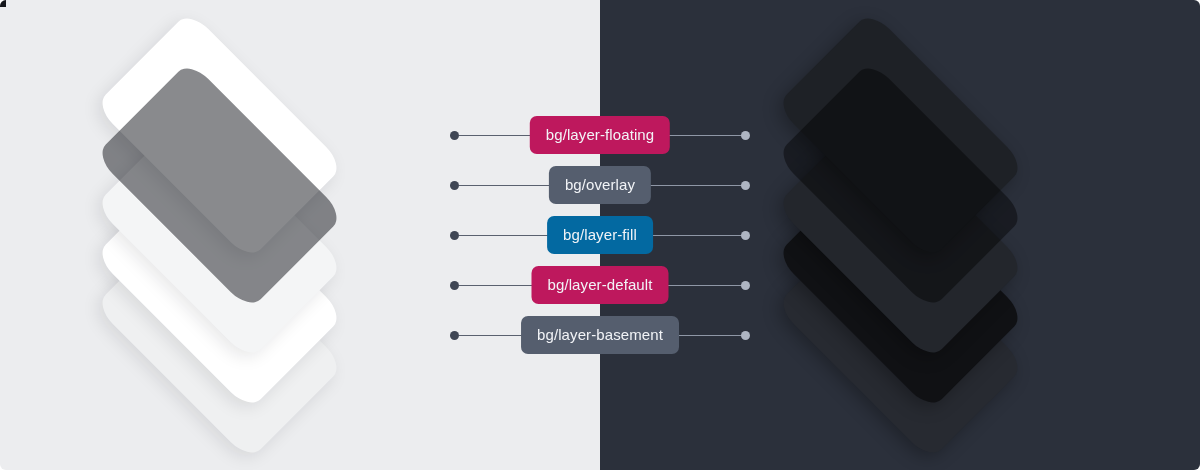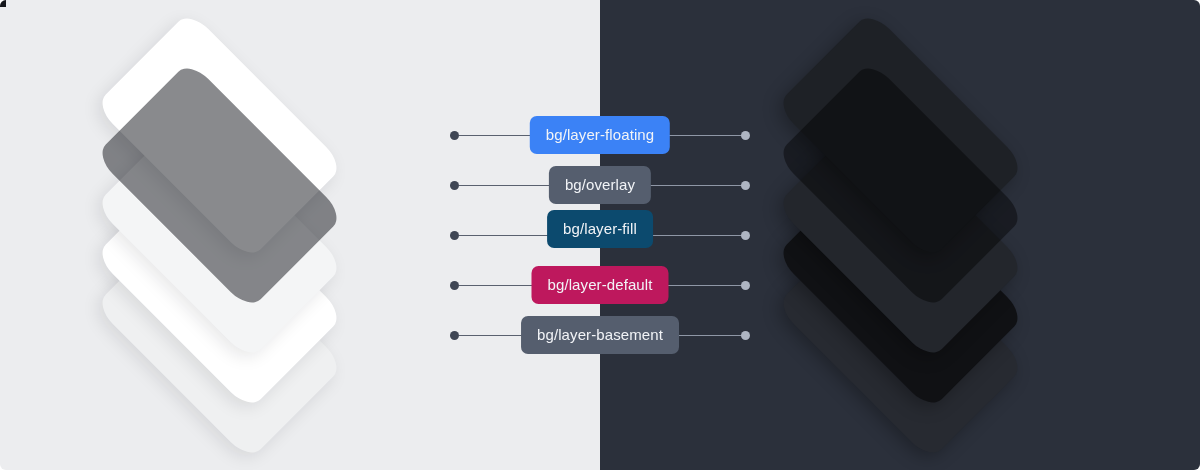--- a/index.html
+++ b/index.html
@@ -136,39 +136,39 @@
 
   <div id="annotations">
       <div class="connector left" style="left: 450px; width: 84px; top: 129.5px;">
         <div class="dot" style="background: rgb(63, 70, 84);"></div>
         <div class="wire" style="background: rgb(90, 97, 111);"></div>
       </div>
       <div class="connector right" style="left: 666px; width: 84px; top: 129.5px;">
         <div class="dot" style="background: rgb(174, 181, 194);"></div>
         <div class="wire" style="background: rgb(143, 151, 166);"></div>
       </div>
-      <div class="pill" style="top: 135px; background: #3b82f6; color: rgb(242, 244, 247);">bg/layer-floating</div>
+      <div class="pill" style="top: 135px; background: #be185d; color: rgb(242, 244, 247);">bg/layer-floating</div>
       <div class="connector left" style="left: 450px; width: 101px; top: 179.5px;">
         <div class="dot" style="background: rgb(63, 70, 84);"></div>
         <div class="wire" style="background: rgb(90, 97, 111);"></div>
       </div>
       <div class="connector right" style="left: 649px; width: 101px; top: 179.5px;">
         <div class="dot" style="background: rgb(174, 181, 194);"></div>
         <div class="wire" style="background: rgb(143, 151, 166);"></div>
       </div>
       <div class="pill" style="top: 185px; background: rgb(85, 94, 110); color: rgb(242, 244, 247);">bg/overlay</div>
       <div class="connector left" style="left: 450px; width: 101px; top: 229.5px;">
         <div class="dot" style="background: rgb(63, 70, 84);"></div>
         <div class="wire" style="background: rgb(90, 97, 111);"></div>
       </div>
       <div class="connector right" style="left: 649px; width: 101px; top: 229.5px;">
         <div class="dot" style="background: rgb(174, 181, 194);"></div>
         <div class="wire" style="background: rgb(143, 151, 166);"></div>
       </div>
-      <div class="pill" style="top: 229px; background: #0c4a6e; color: rgb(242, 244, 247);">bg/layer-fill</div>
+      <div class="pill" style="top: 235px; background: #0369a1; color: rgb(242, 244, 247);">bg/layer-fill</div>
       <div class="connector left" style="left: 450px; width: 87px; top: 279.5px;">
         <div class="dot" style="background: rgb(63, 70, 84);"></div>
         <div class="wire" style="background: rgb(90, 97, 111);"></div>
       </div>
       <div class="connector right" style="left: 663px; width: 87px; top: 279.5px;">
         <div class="dot" style="background: rgb(174, 181, 194);"></div>
         <div class="wire" style="background: rgb(143, 151, 166);"></div>
       </div>
       <div class="pill" style="top: 285px; background: #be185d; color: rgb(242, 244, 247);">bg/layer-default</div>
       <div class="connector left" style="left: 450px; width: 76px; top: 329.5px;">

